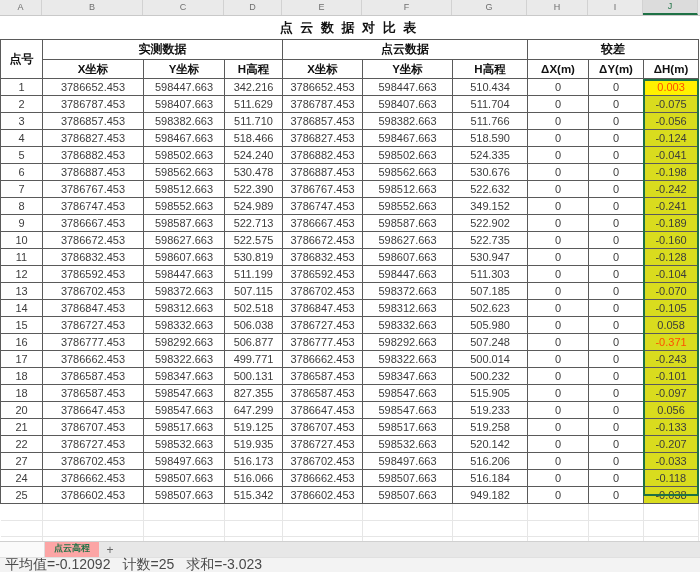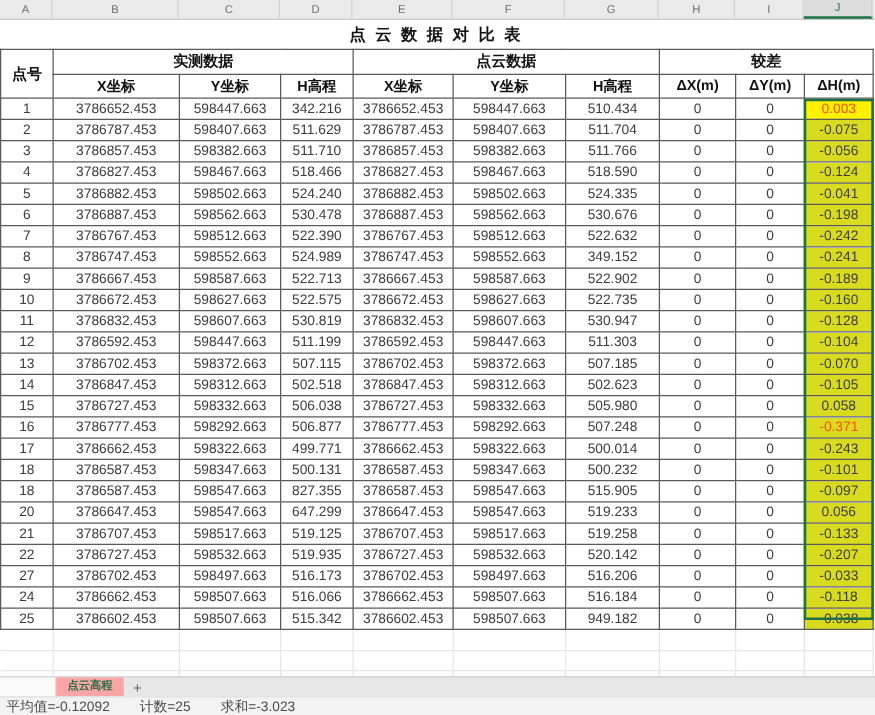--- a/index.html
+++ b/index.html
@@ -50,22 +50,22 @@
   .tab-spacer{width:44px;background:#fafafa;border-right:1px solid #ddd;}
   .sheet-tab{
     background:#fca5a5;color:#217346;font-weight:bold;font-size:9px;
     padding:0 9px;display:flex;align-items:flex-start;cursor:pointer;
   }
   .add-tab{width:22px;display:flex;align-items:center;justify-content:center;
     color:#666;font-size:12px;cursor:pointer;}
   
   .status-bar{
     position:absolute;left:0;right:0;bottom:0;height:14px;background:#f3f3f3;
-    border-top:1px solid #e0e0e0;display:flex;align-items:center;gap:24px;
-    padding-left:5px;font-size:11px;color:#4a4a4a;
+    border-top:1px solid #e0e0e0;display:flex;align-items:center;gap:12px;
+    padding-left:5px;font-size:14px;color:#4a4a4a;
   }
 </style>
 </head>
 <body>
 
 <div class="spreadsheet">
 
   <div class="col-headers" id="col-headers">
       <div class="col-letter" style="width: 42px;">A</div>
       <div class="col-letter" style="width: 101px;">B</div>

